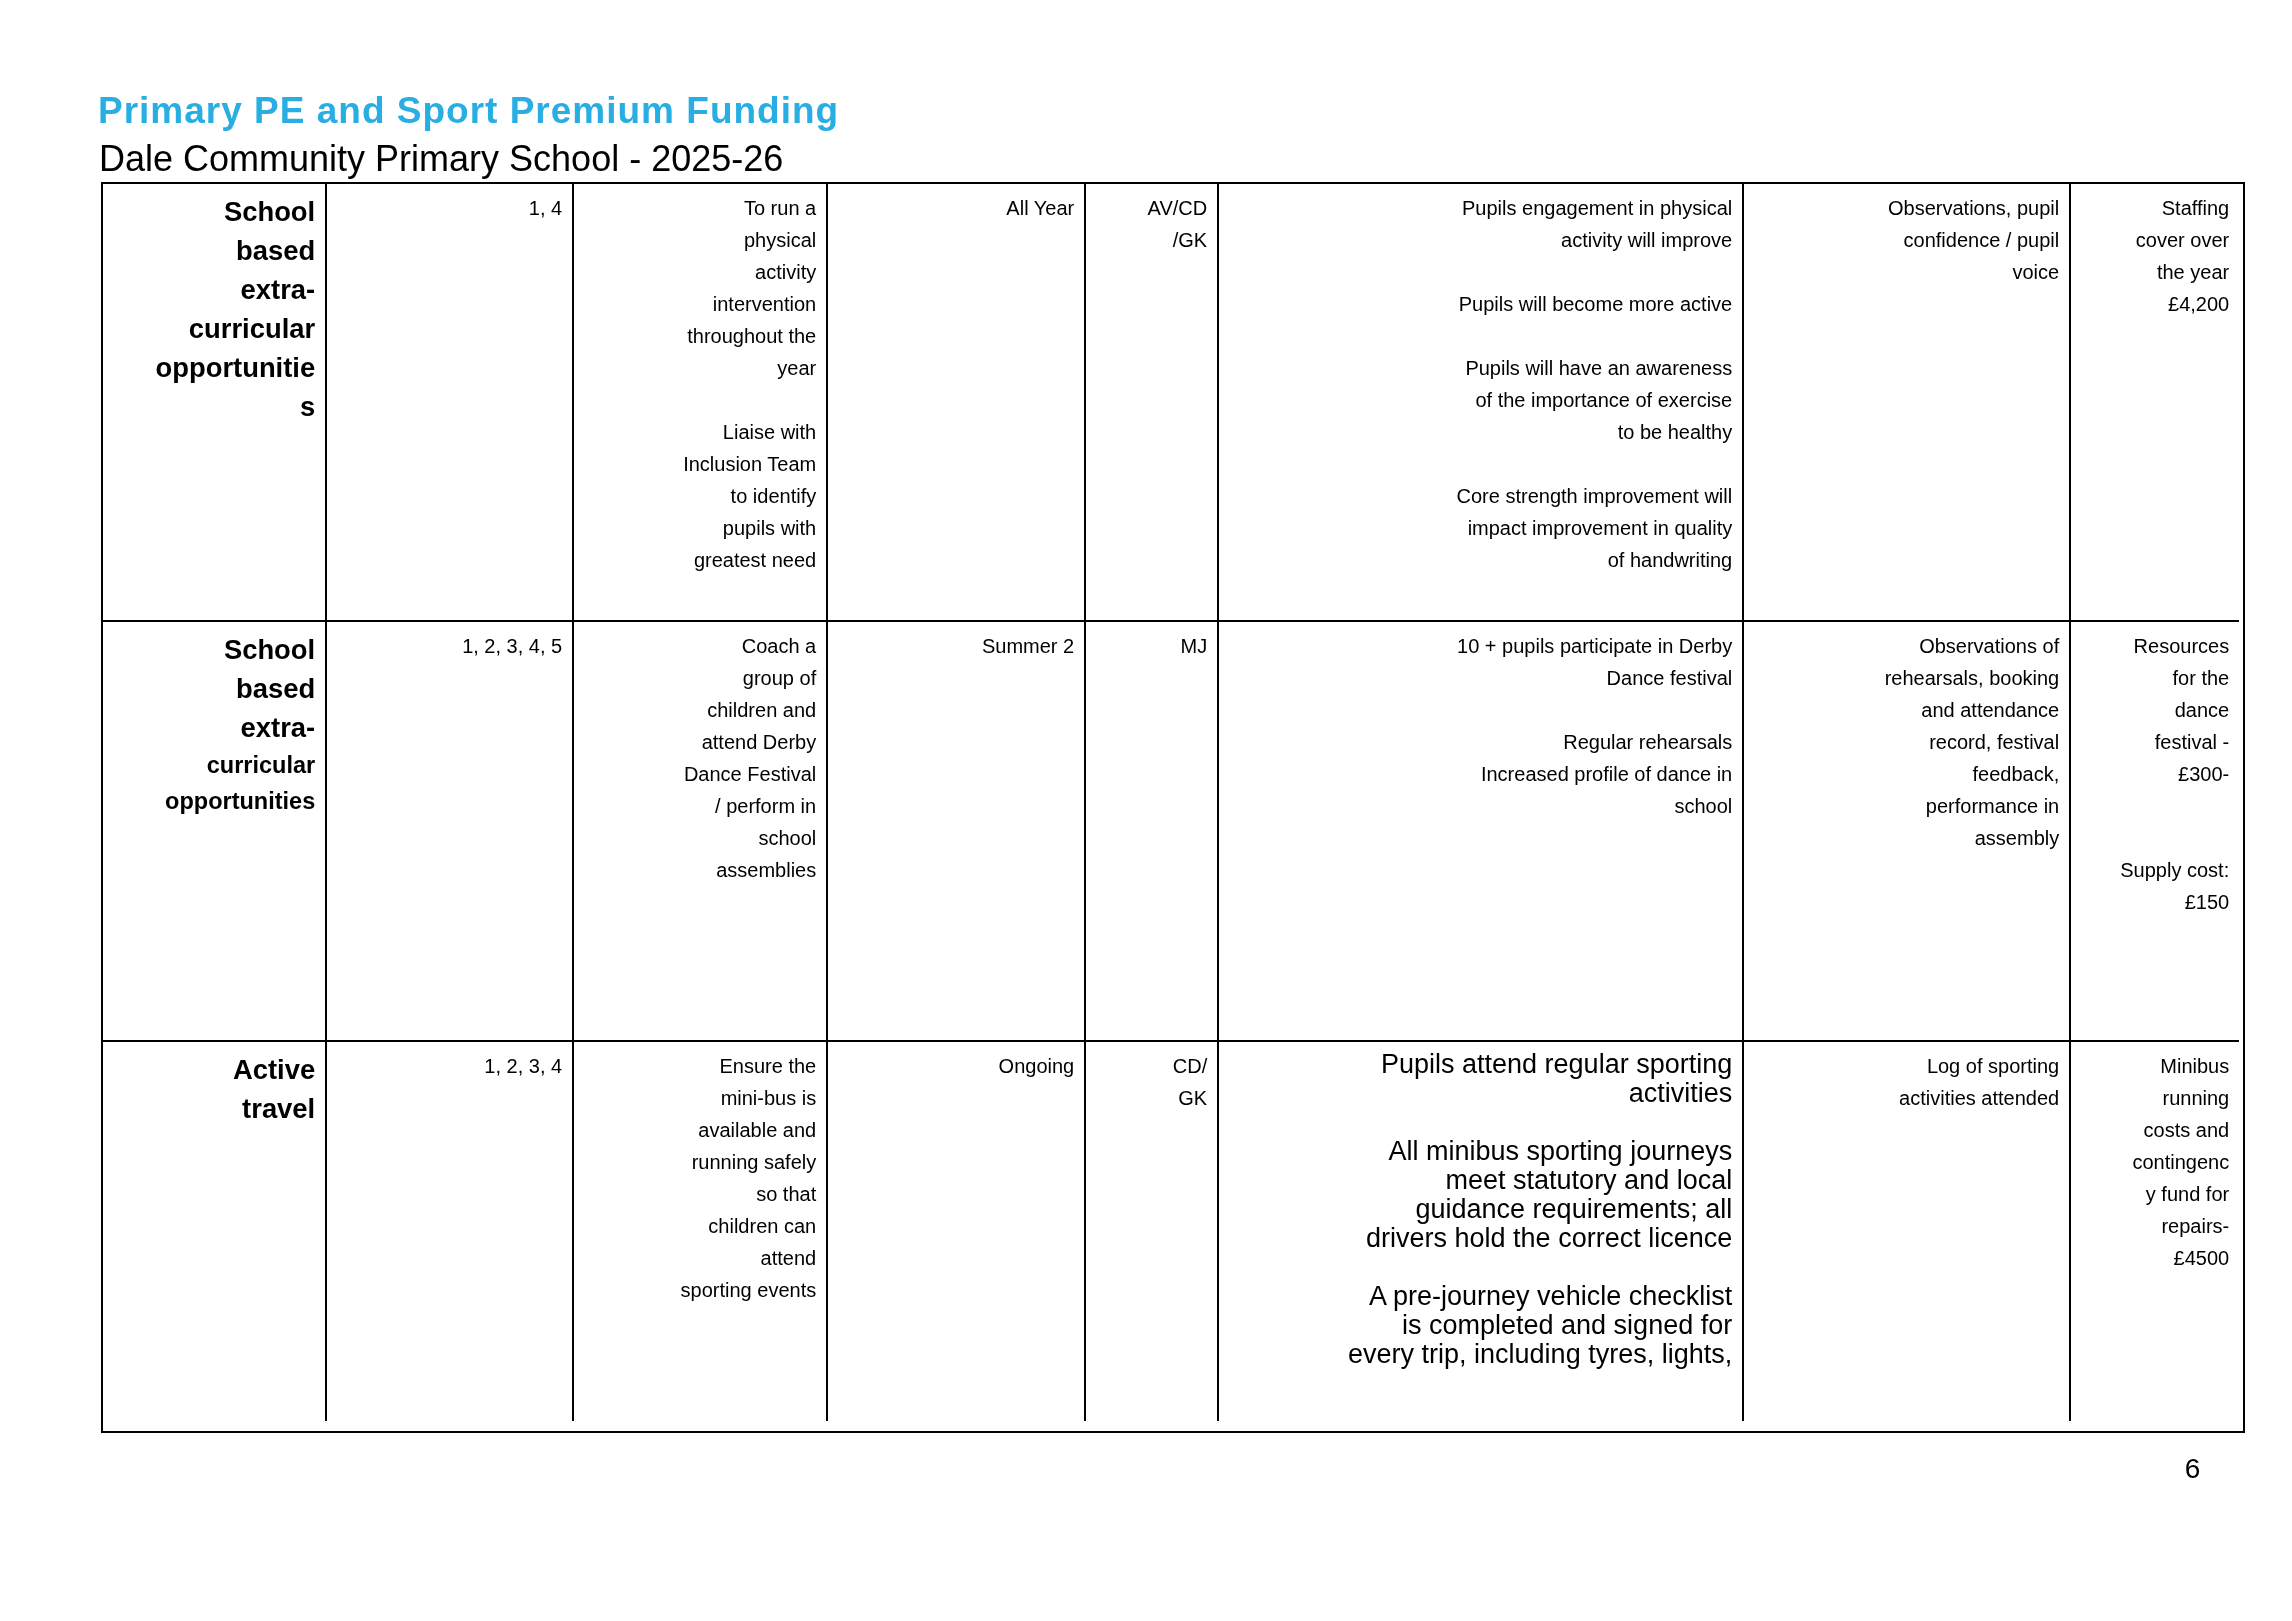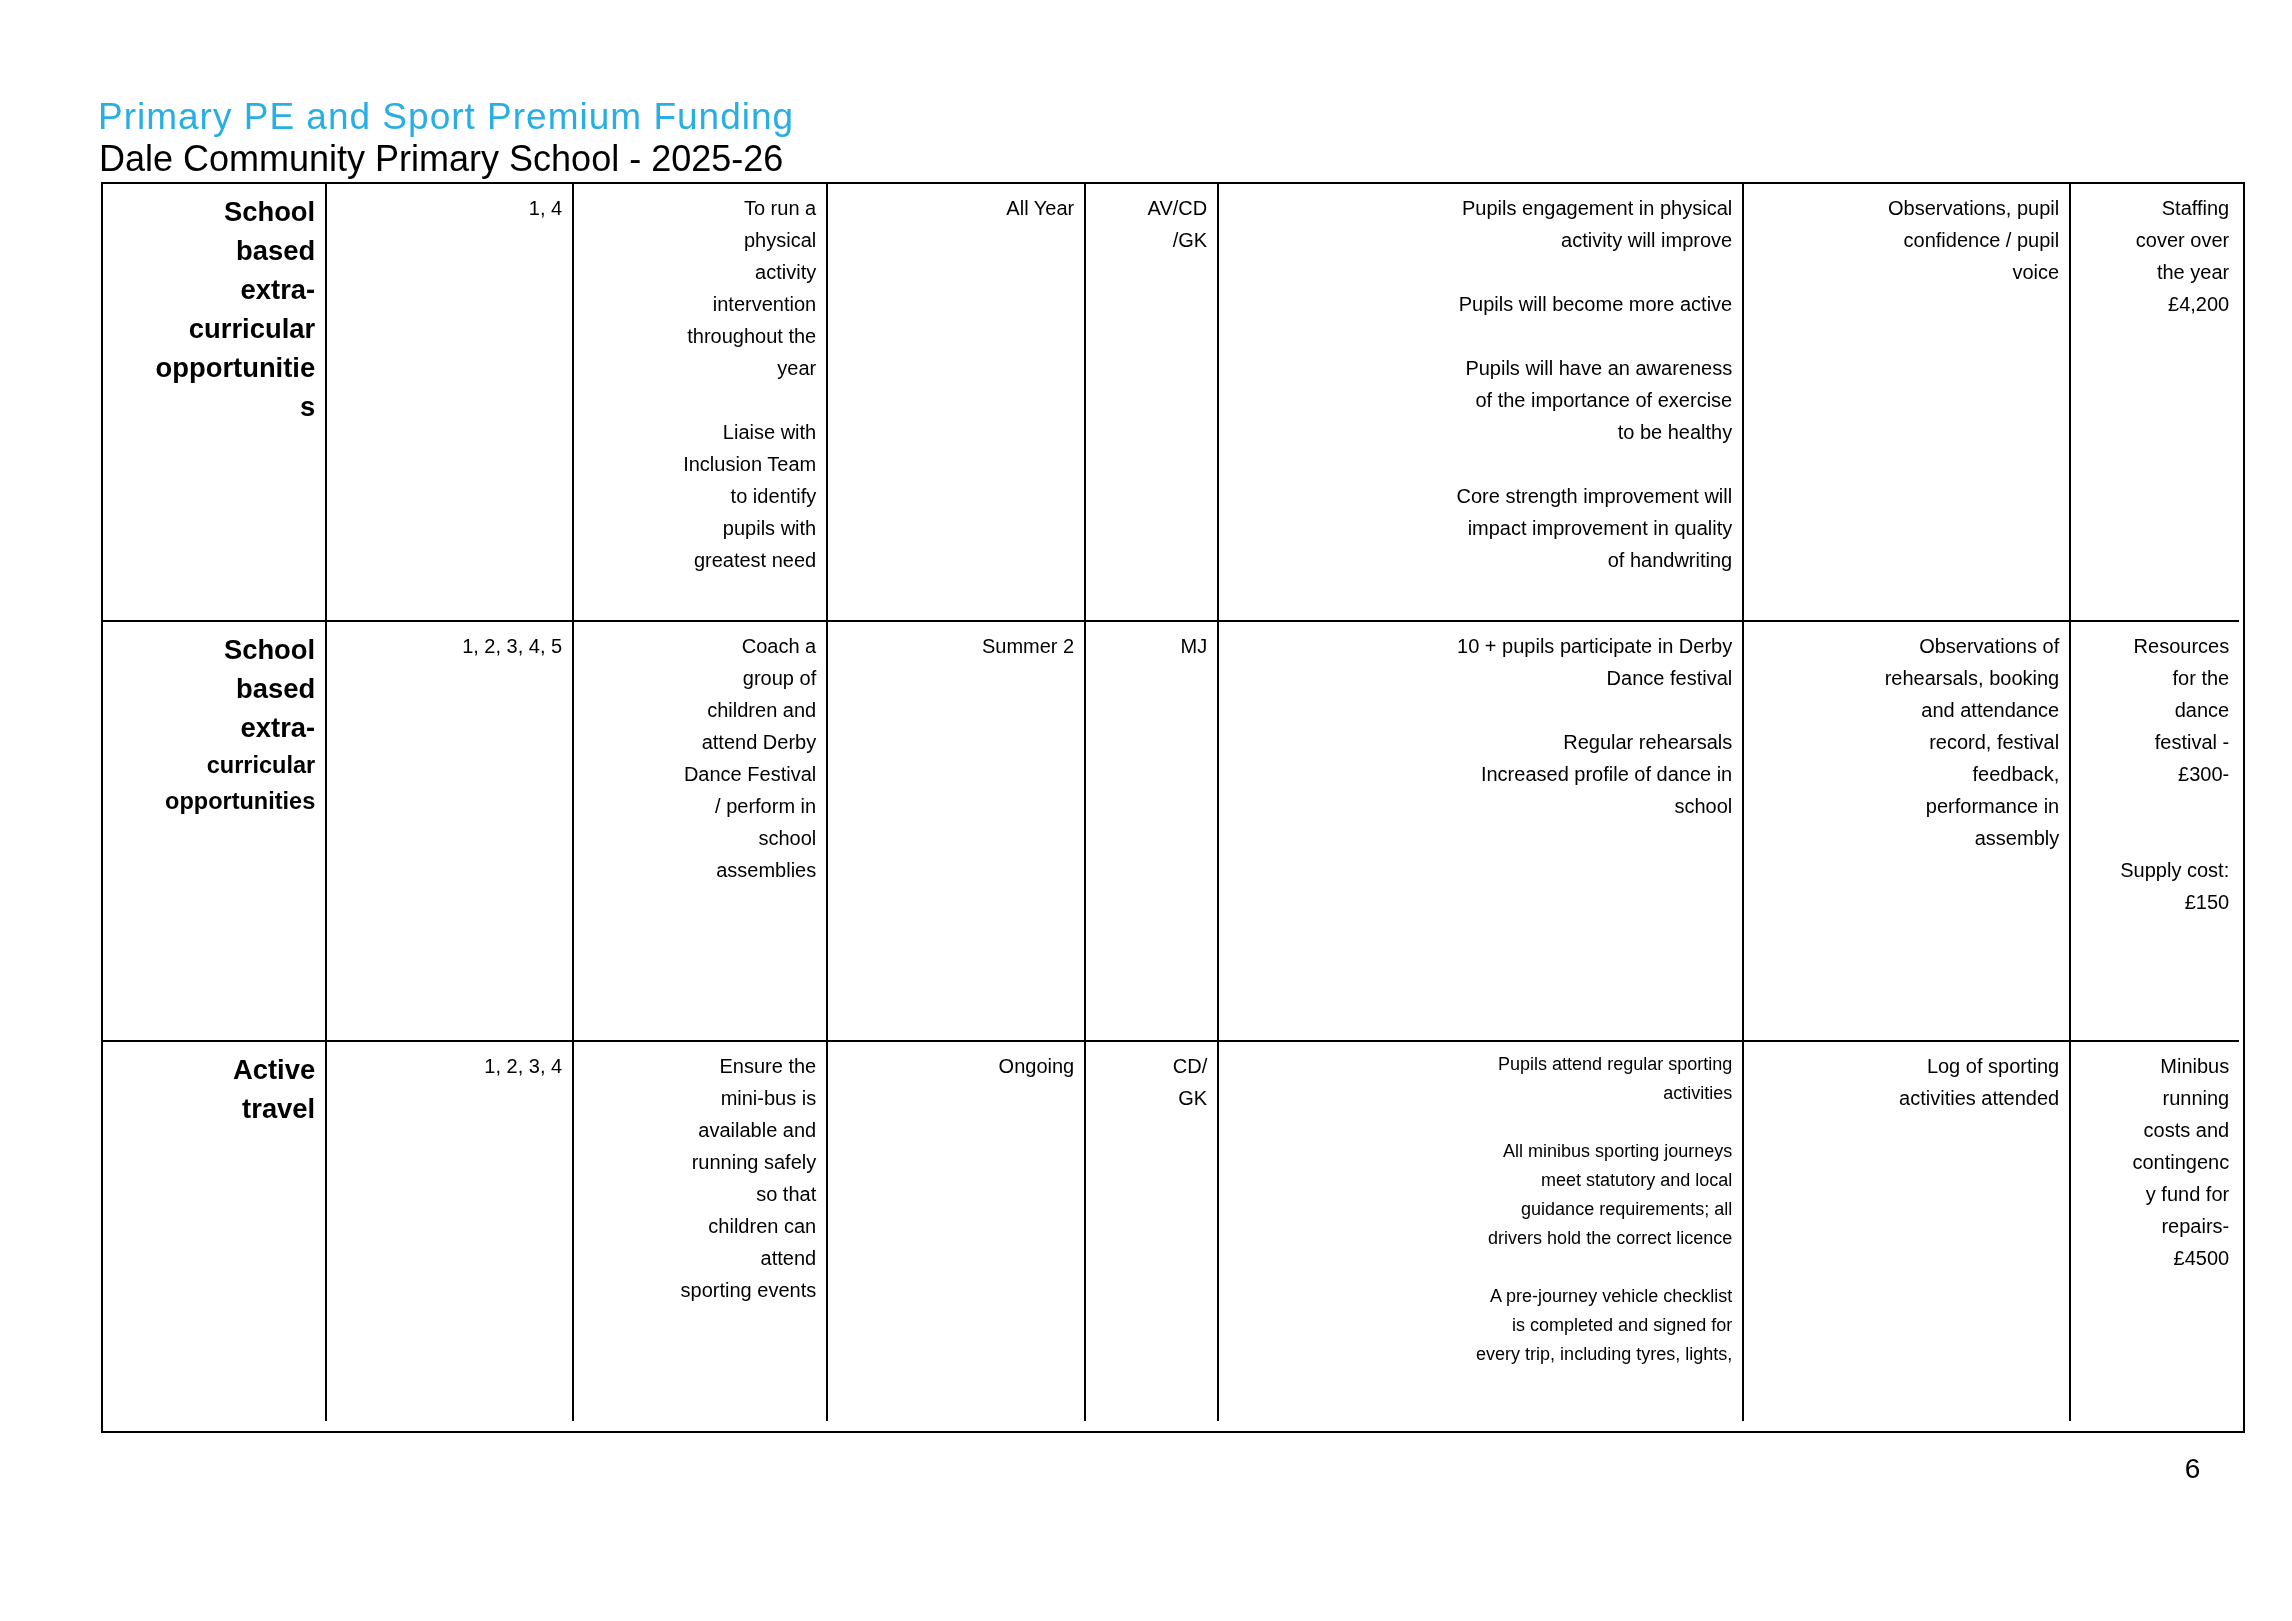--- a/index.html
+++ b/index.html
@@ -5,22 +5,22 @@
   html,body{margin:0;padding:0;background:#ffffff;}
   .page{
     position:relative;
     width:2293px;height:1621px;
     background:#ffffff;
     font-family:"Liberation Sans","DejaVu Sans",sans-serif;
     color:#000000;
     overflow:hidden;
   }
   .doc-title{
-    position:absolute;left:98px;top:96px;
-    font-size:37px;font-weight:400;letter-spacing:1px;
+    position:absolute;left:98px;top:90px;
+    font-size:37px;font-weight:700;letter-spacing:1px;
     white-space:nowrap;
     text-align:right;
   }
   .doc-subtitle{
     position:absolute;left:99px;top:138px;
     font-size:36px;font-weight:400;color:#000;
     white-space:nowrap;
   }
   .pe-table{
     position:absolute;left:101px;top:182px;
@@ -39,21 +39,21 @@
     box-sizing:border-box;
     padding:7.8px 9.8px 0 11.8px;
     font-size:20px;line-height:32px;
     white-space:pre-line;
     overflow:hidden;
   }
   .cell:nth-child(8n){border-right:none;}
   .cell:nth-child(n+17){border-bottom:none;padding-left:36px;}
   .cat{font-weight:700;font-size:27.4px;line-height:39px;}
   .cat .cat-sub{display:block;font-weight:700;font-size:23.5px;line-height:36px;}
-  .tight{font-size:18px;line-height:29px;}
+  .tight{font-size:27px;line-height:29px;}
   .page-number{
     position:absolute;left:2168px;top:1453px;width:49px;
     font-size:28px;text-align:center;
   }
 </style>
 </head>
 <body>
 
 <div class="page">
 

